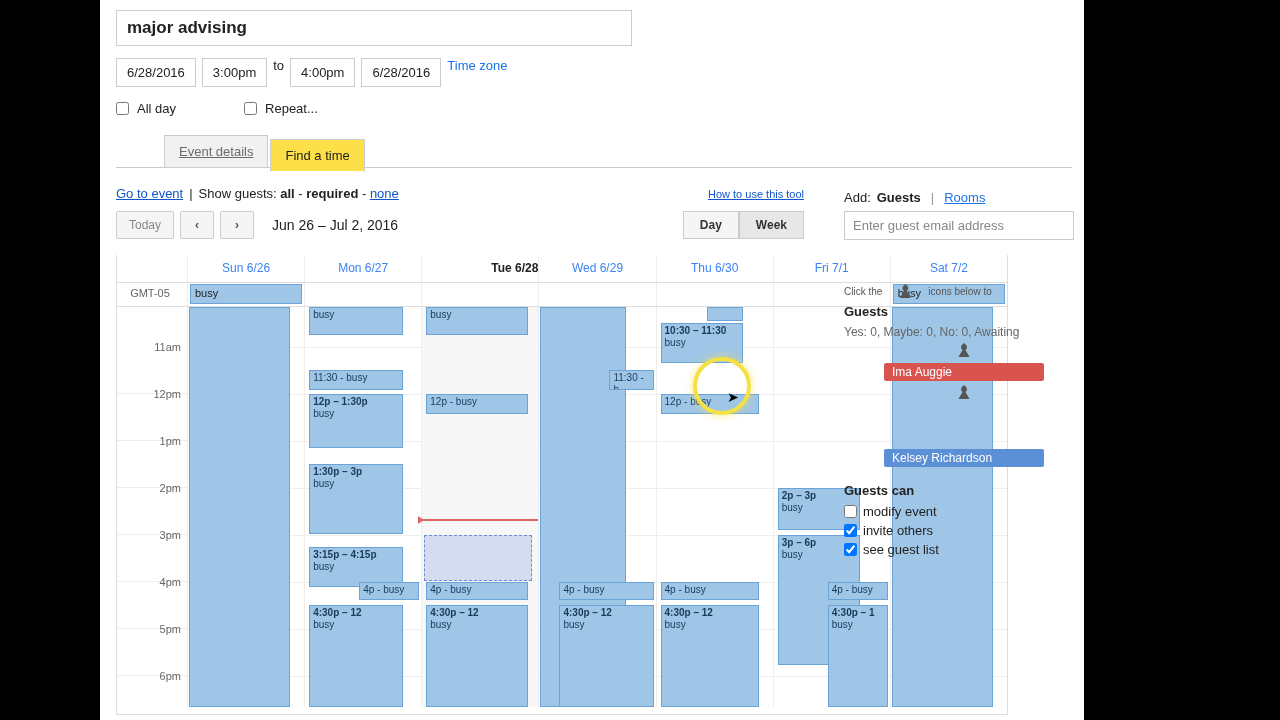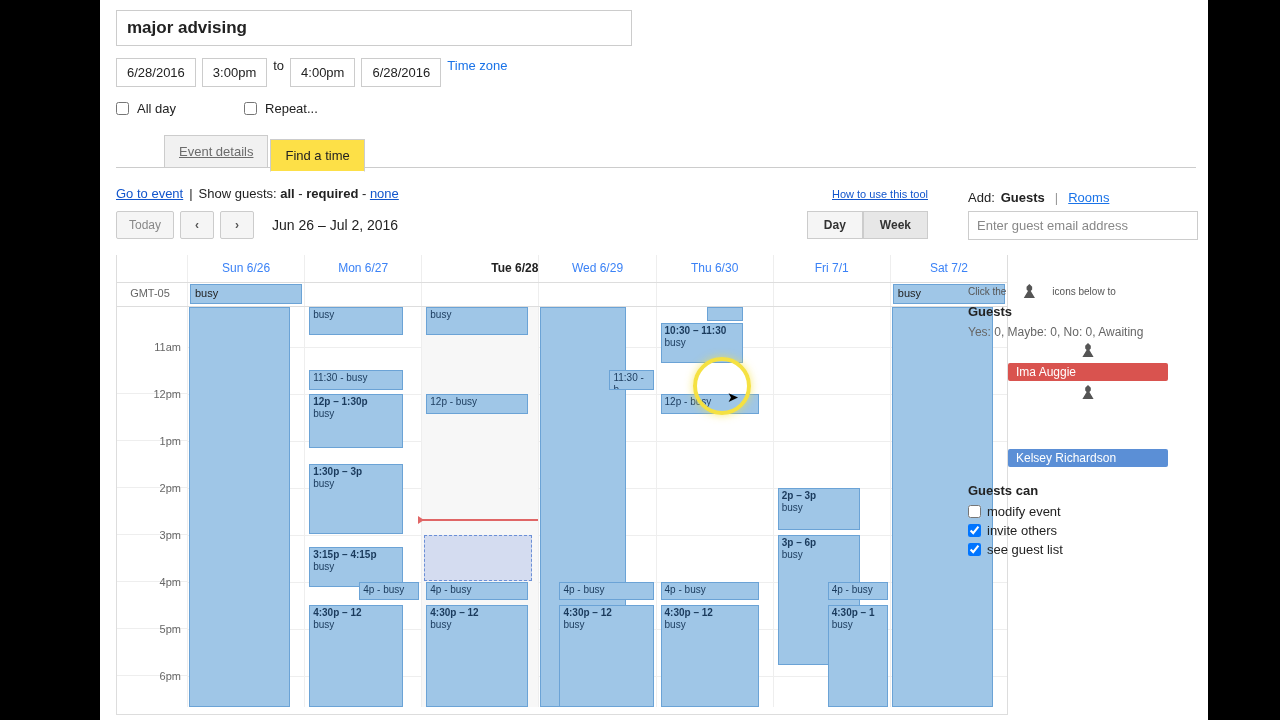--- a/index.html
+++ b/index.html
@@ -1,17 +1,17 @@
 <!DOCTYPE html>
 <html><head>
 <meta charset="utf-8">
 <style>
 * { box-sizing: border-box; margin: 0; padding: 0; font-family: Arial, Helvetica, sans-serif; }
 body { background: #000; width: 1280px; height: 720px; overflow: hidden; }
-.app { position: absolute; left: 100px; top: 0; width: 1108px; height: 720px; background: #fff; }
+.app { position: absolute; left: 100px; top: 0; width: 984px; height: 720px; background: #fff; }
 .title-input { margin: 10px 0 0 16px; width: 516px; height: 36px; border: 1px solid #ccc; font-size: 17px; font-weight: bold; padding: 0 10px; color: #222; }
 .row { margin: 12px 0 0 16px; display: flex; align-items: flex-start; gap: 6px; font-size: 13px; color: #222; }
 .box { border: 1px solid #ccc; padding: 6px 10px; font-size: 13px; background: #fff; }
 .link { color: #1a73e8; font-size: 13px; }
 .link.u { text-decoration: underline; color: #15c; }
 .checkline { margin: 14px 0 0 16px; display: flex; align-items: center; gap: 6px; font-size: 13px; color: #222; }
 .checkline input { margin-right: 2px; }
 .spacer { width: 56px; }
 .tabs { margin: 18px 12px 0 16px; border-bottom: 1px solid #ccc; display: flex; align-items: flex-end; padding-left: 48px; }
 .tab { padding: 8px 14px; font-size: 13px; color: #555; border: 1px solid #ccc; border-bottom: none; background: #f1f1f1; margin-right: 2px; cursor: pointer; }

